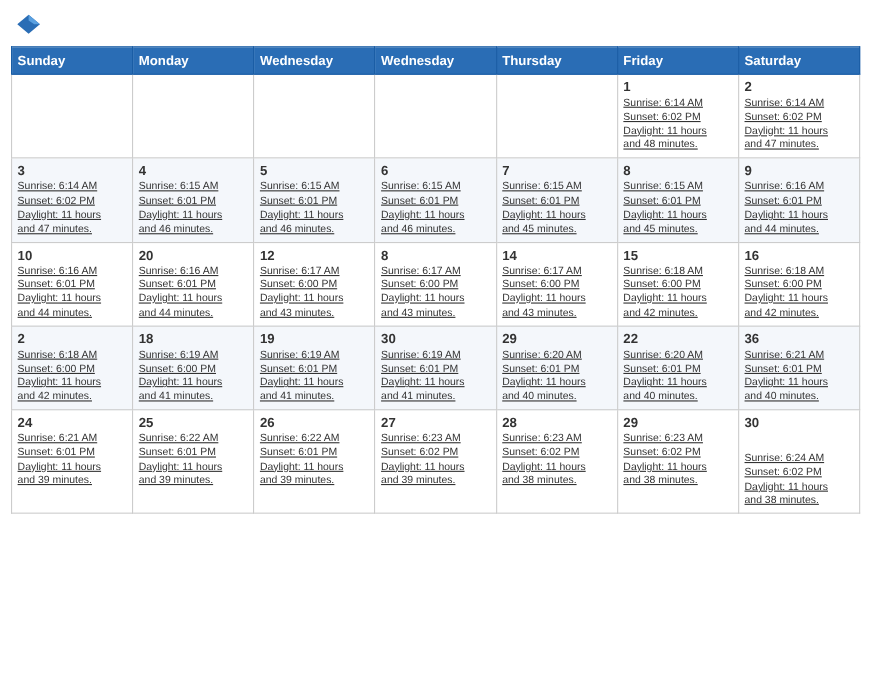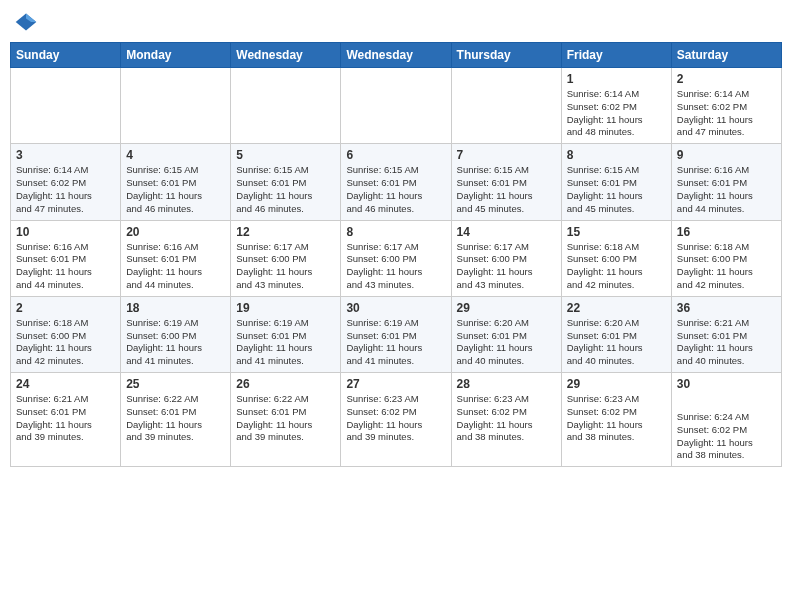--- a/index.html
+++ b/index.html
@@ -74,20 +74,21 @@
     .day-num {
       font-size: 12px;
       font-weight: bold;
       display: block;
       margin-bottom: 2px;
     }
     .day-info {
       font-size: 9.5px;
       line-height: 1.35;
       color: #333;
+      text-decoration: underline;
     }
     .empty-cell {
       background: #fff !important;
     }
   </style>
 </head>
 <body>
 
 <div class="header">
   <div class="logo">

